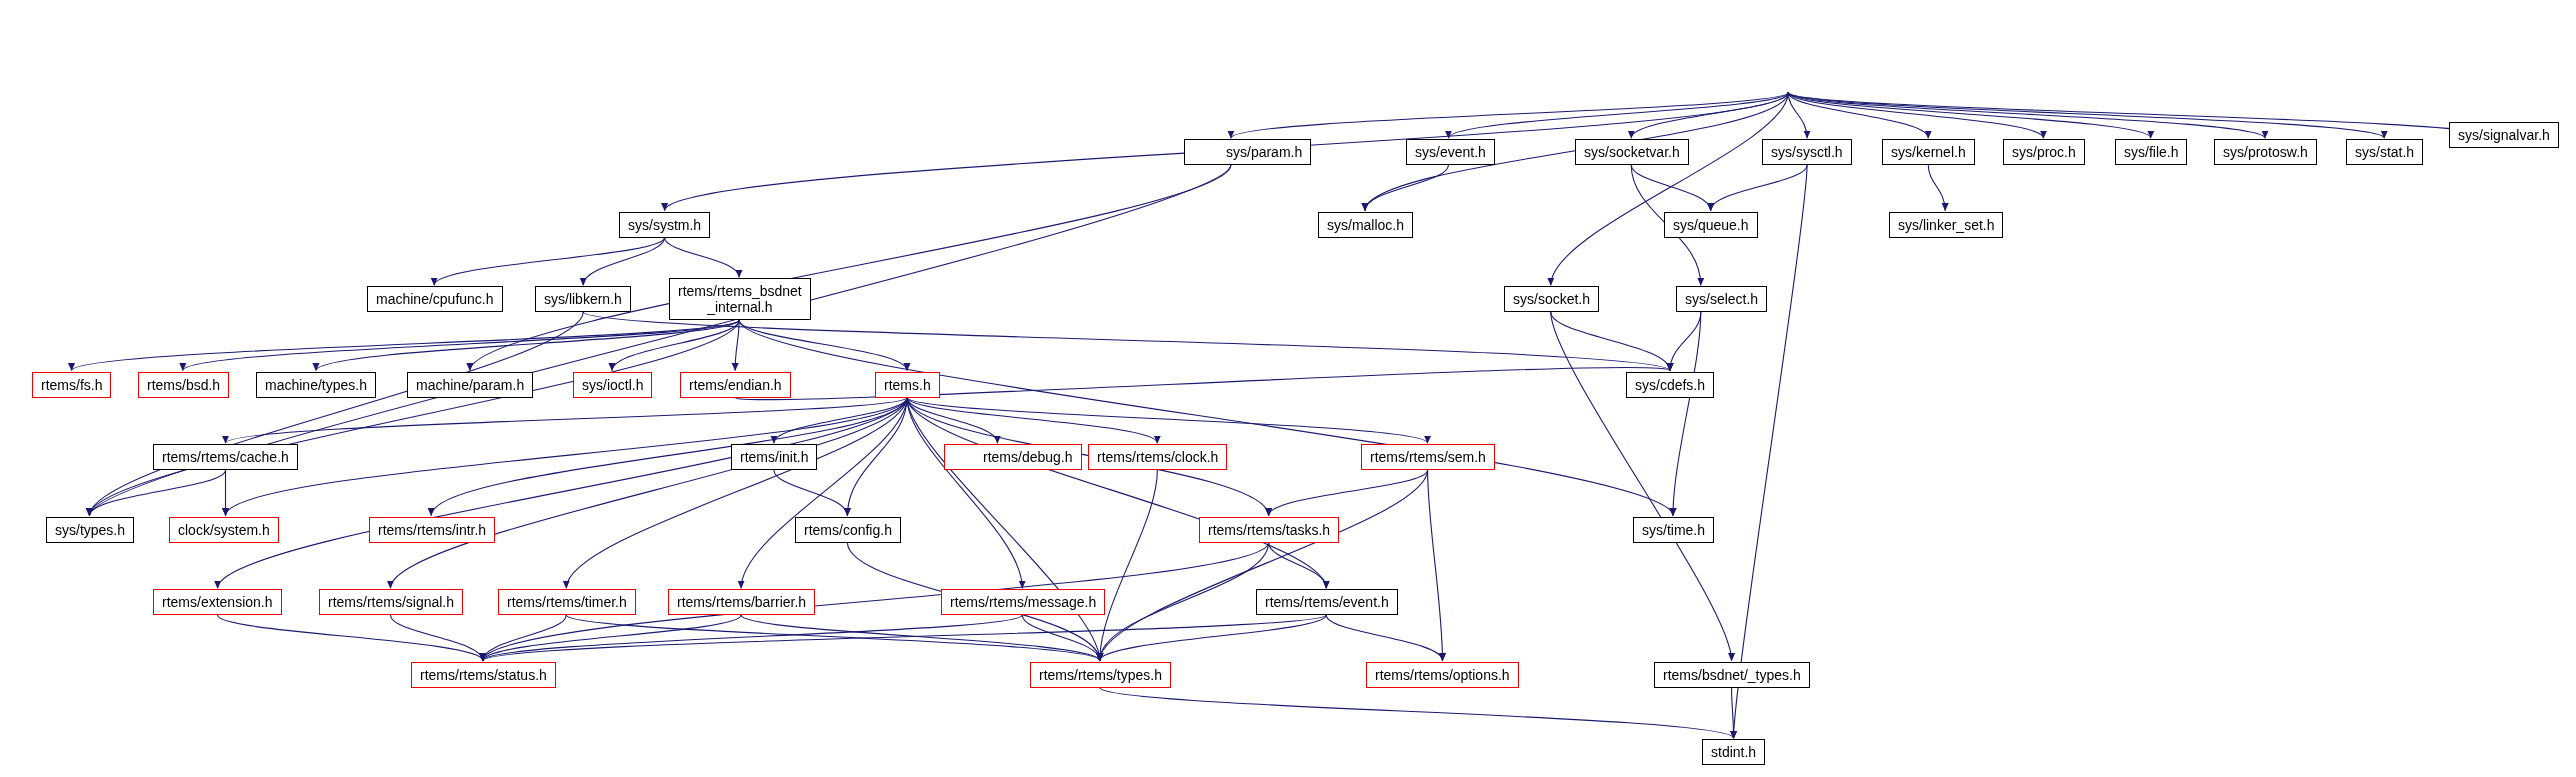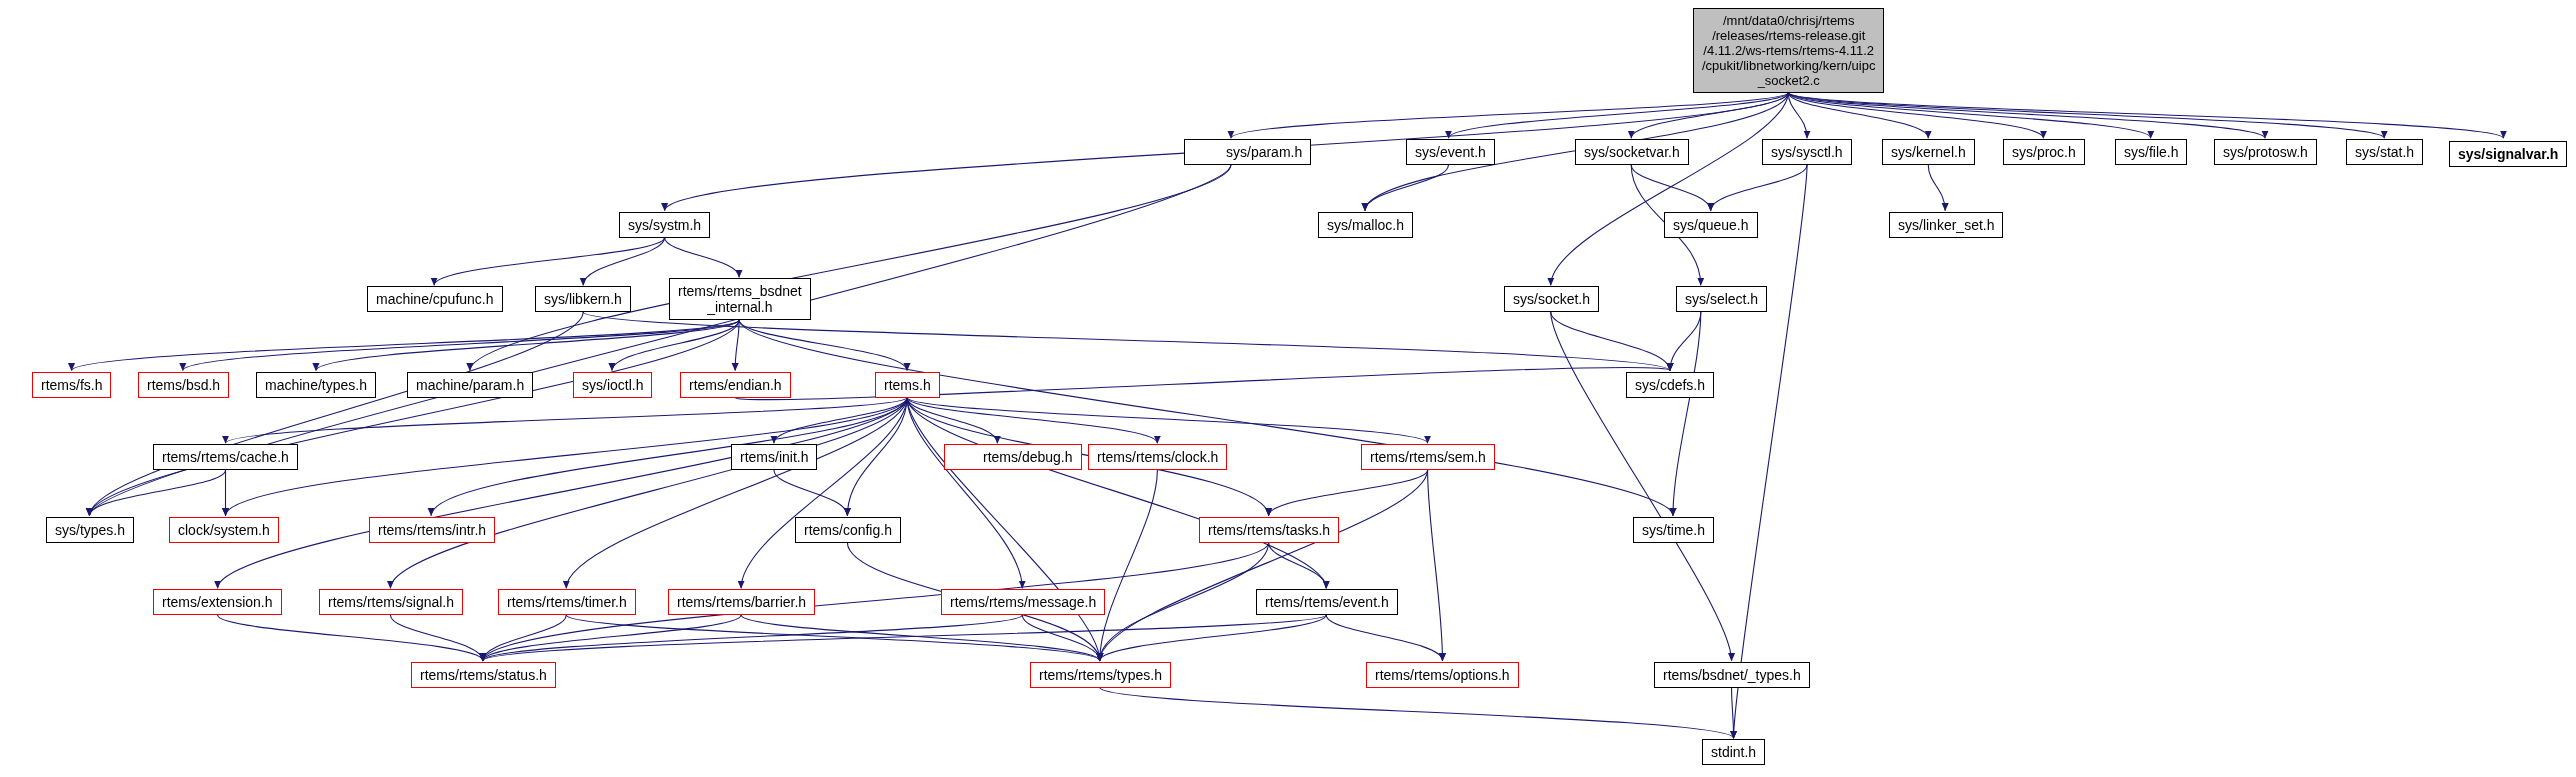--- a/index.html
+++ b/index.html
@@ -130,35 +130,30 @@
       <path class="edge" d="M 1029 619 C 1029 637.8, 486 643.2, 486 665" marker-end="url(#arrowhead)"></path>
       <path class="edge" d="M 393 619 C 393 637.8, 486 643.2, 486 665" marker-end="url(#arrowhead)"></path>
       <path class="edge" d="M 570 619 C 570 637.8, 486 643.2, 486 665" marker-end="url(#arrowhead)"></path>
       <path class="edge" d="M 570 619 C 570 637.8, 1107 643.2, 1107 665" marker-end="url(#arrowhead)"></path>
       <path class="edge" d="M 746 619 C 746 637.8, 486 643.2, 486 665" marker-end="url(#arrowhead)"></path>
       <path class="edge" d="M 746 619 C 746 637.8, 1107 643.2, 1107 665" marker-end="url(#arrowhead)"></path>
       <path class="edge" d="M 219 619 C 219 637.8, 486 643.2, 486 665" marker-end="url(#arrowhead)"></path>
       <path class="edge" d="M 1107 692 C 1107 712.8, 1745 719.2, 1745 743" marker-end="url(#arrowhead)"></path>
       <path class="edge" d="M 1743 692 C 1743 712.8, 1745 719.2, 1745 743" marker-end="url(#arrowhead)"></path>
     </svg>
-<div class="node root" style="left: 1693px; top: 8px;">/mnt/data0/chrisj/rtems
-/releases/rtems-release.git
-/4.11.2/ws-rtems/rtems-4.11.2
-/cpukit/libnetworking/kern/uipc
-_socket2.c</div>
     <div class="node" style="left: 1184px; top: 139px; padding-left: 41px;">sys/param.h</div>
     <div class="node" style="left: 1406px; top: 139px;">sys/event.h</div>
     <div class="node" style="left: 1575px; top: 139px;">sys/socketvar.h</div>
     <div class="node" style="left: 1762px; top: 139px;">sys/sysctl.h</div>
     <div class="node" style="left: 1882px; top: 139px;">sys/kernel.h</div>
     <div class="node" style="left: 2003px; top: 139px;">sys/proc.h</div>
     <div class="node" style="left: 2115px; top: 139px;">sys/file.h</div>
     <div class="node" style="left: 2214px; top: 139px;">sys/protosw.h</div>
     <div class="node" style="left: 2346px; top: 139px;">sys/stat.h</div>
-    <div class="node" style="left: 2449px; top: 141px; font-weight: bold;">sys/signalvar.h</div>
+    <div class="node" style="left: 2449px; top: 122px;">sys/signalvar.h</div>
     <div class="node" style="left: 619px; top: 212px;">sys/systm.h</div>
     <div class="node" style="left: 1318px; top: 212px;">sys/malloc.h</div>
     <div class="node" style="left: 1664px; top: 212px;">sys/queue.h</div>
     <div class="node" style="left: 1889px; top: 212px;">sys/linker_set.h</div>
     <div class="node" style="left: 367px; top: 286px;">machine/cpufunc.h</div>
     <div class="node" style="left: 535px; top: 286px;">sys/libkern.h</div>
     <div class="node" style="left: 669px; top: 278px;">rtems/rtems_bsdnet
 _internal.h</div>
     <div class="node" style="left: 1504px; top: 286px;">sys/socket.h</div>
     <div class="node" style="left: 1656px; top: 286px; margin-left: 20px;">sys/select.h</div>

